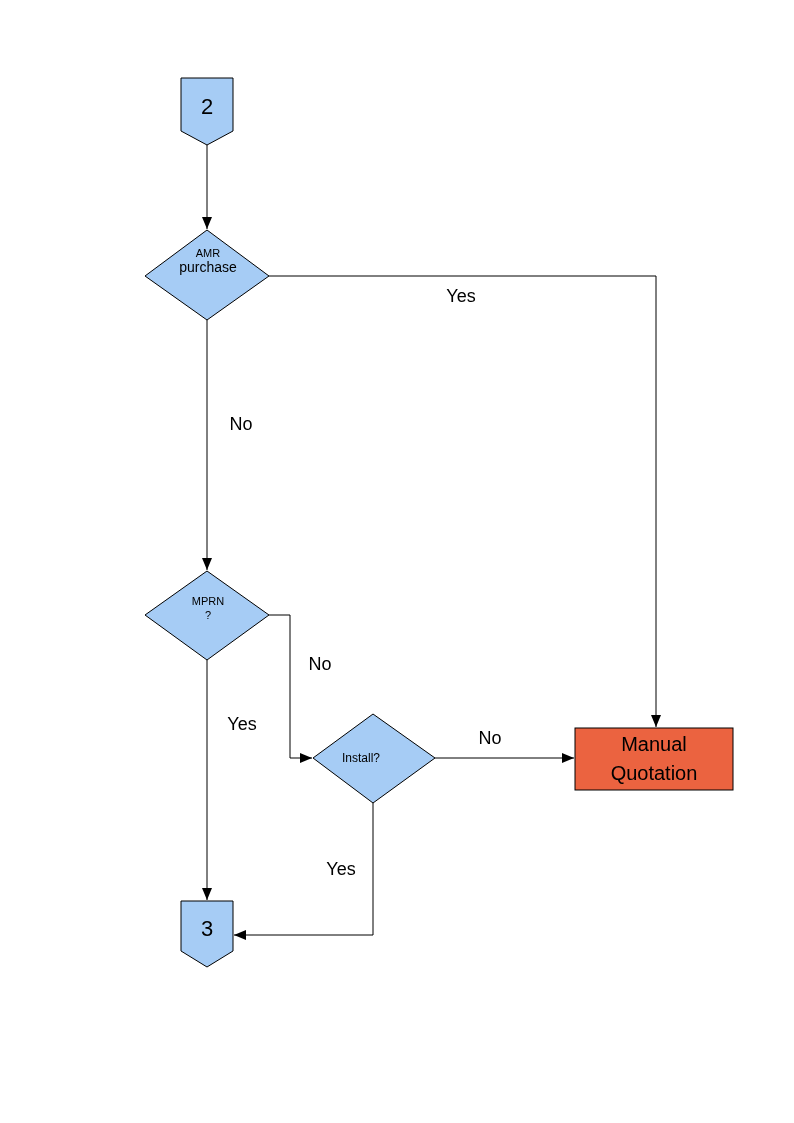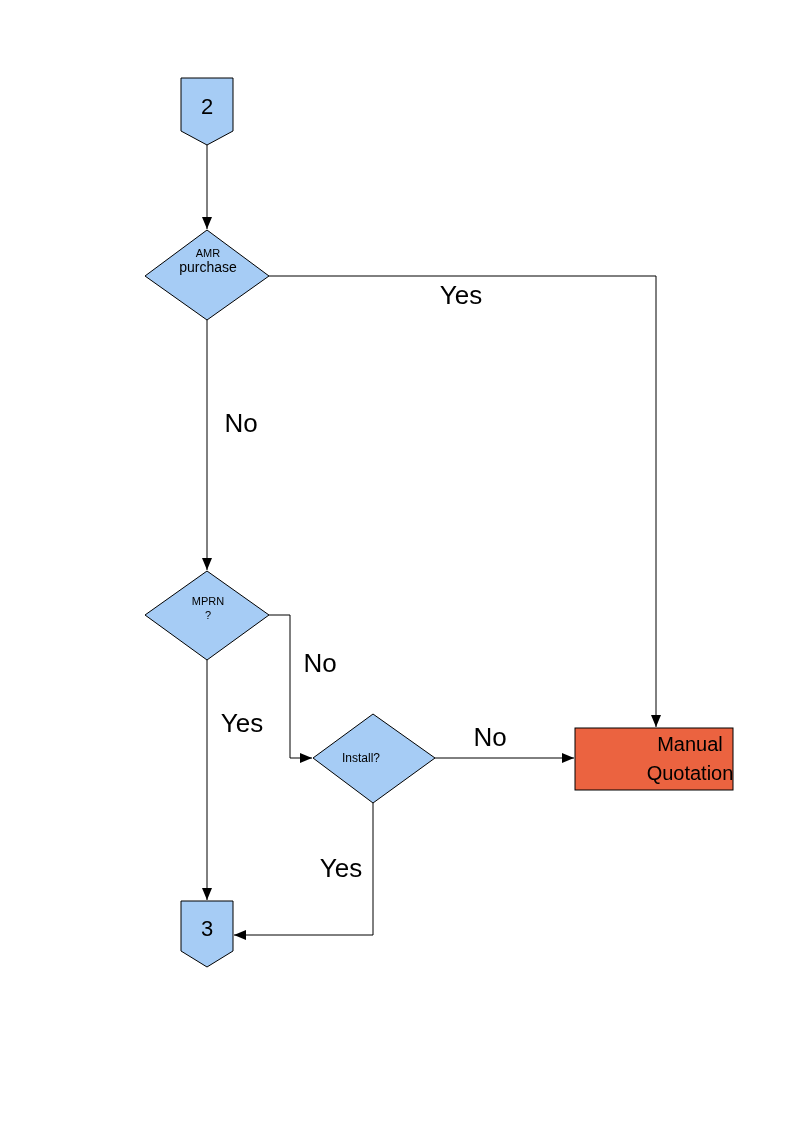--- a/index.html
+++ b/index.html
@@ -40,21 +40,21 @@
     fill: var(--line, #000);
     stroke: none;
   }
   .lbl {
     position: absolute;
     transform: translate(-50%, -50%);
     text-align: center;
     white-space: nowrap;
     line-height: 1.15;
   }
-  .edge-lbl { font-size: 26px; }
+  .edge-lbl { font-size: 18px; }
   .conn-lbl { font-size: 22px; }
   .node-lbl-sm { font-size: 11px; line-height: 14px; }
   .node-lbl-sm .sub { font-size: 14px; }
   .node-lbl-md { font-size: 12px; }
   .process-lbl { font-size: 20px; line-height: 29px; }
   .two-line span { display: block; }
 </style>
 </head>
 <body>
 
@@ -90,21 +90,21 @@
     <span class="sub">purchase</span>
   </div>
 
   <div class="lbl node-lbl-sm two-line" style="left:208px; top:608px;">
     <span>MPRN</span>
     <span>?</span>
   </div>
 
   <div class="lbl node-lbl-md" style="left:361px; top:759px;">Install?</div>
 
-  <div class="lbl process-lbl two-line" style="left:654px; top:759px;margin-left:36px;">
+  <div class="lbl process-lbl two-line" style="left:654px; top:759px;">
     <span>Manual</span>
     <span>Quotation</span>
   </div>
 
   <div class="lbl conn-lbl" style="left:207px; top:929px;">3</div>
 
   <div class="lbl edge-lbl" style="left:461px; top:296px;">Yes</div>
   <div class="lbl edge-lbl" style="left:241px; top:424px;">No</div>
   <div class="lbl edge-lbl" style="left:320px; top:664px;">No</div>
   <div class="lbl edge-lbl" style="left:242px; top:724px;">Yes</div>

